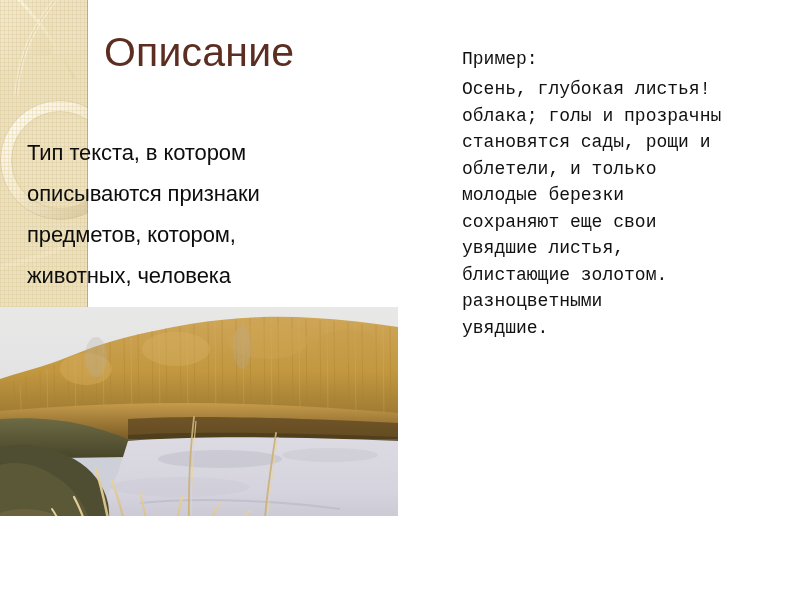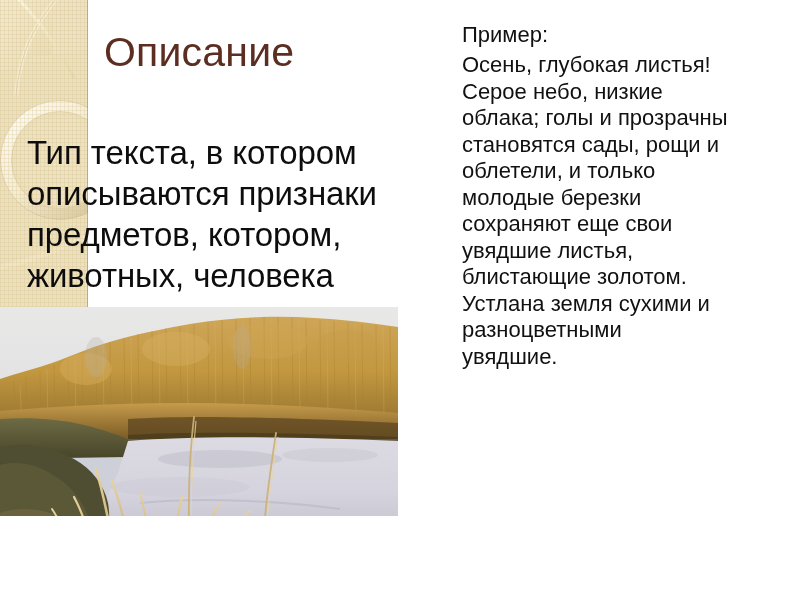--- a/index.html
+++ b/index.html
@@ -85,21 +85,21 @@
     white-space: nowrap;
   }
 
   
   .body-left {
     position: absolute;
     left: 27px;
     top: 132px;
     width: 405px;
     color: #0d0d0d;
-    font-size: 33px;
+    font-size: 22px;
     line-height: 41px;
     letter-spacing: -0.1px;
   }
   .body-left .tline {
     display: block;
     white-space: nowrap;
   }
 
   
   .photo {
@@ -110,24 +110,25 @@
     height: 269px;
     overflow: hidden;
     background: #cdd0d8;
   }
   .photo svg { display: block; width: 398px; height: 269px; }
 
   
   .right-col {
     position: absolute;
     left: 462px;
-    top: 20px;
+    top: 44px;
     width: 336px;
     color: #111111;
-    font-size: 22px;
+    font-size: 18px;
+    font-family: Liberation Mono, monospace;
   }
   .right-col .rc-head {
     display: block;
     line-height: 30px;
     margin-bottom: 2px;
     white-space: nowrap;
   }
   .right-col .rc-body {
     display: block;
     line-height: 26.5px;
@@ -358,27 +359,25 @@
 
         <rect x="0" y="256" width="398" height="13" fill="#3f3e28" opacity="0.18"></rect>
       </g>
     </svg>
   </div>
 
   <div class="right-col">
     <span class="rc-head">Пример:</span>
     <span class="rc-body">
       <span class="rline">Осень, глубокая листья!</span>
-      <span class="rline">Серое небо, низкие</span>
       <span class="rline">облака; голы и прозрачны</span>
       <span class="rline">становятся сады, рощи и</span>
       <span class="rline">облетели, и только</span>
       <span class="rline">молодые березки</span>
       <span class="rline">сохраняют еще свои</span>
       <span class="rline">увядшие листья,</span>
       <span class="rline">блистающие золотом.</span>
-      <span class="rline">Устлана земля сухими и</span>
       <span class="rline">разноцветными</span>
       <span class="rline">увядшие.</span>
     </span>
   </div>
 
 </div>
 
 </body></html>

